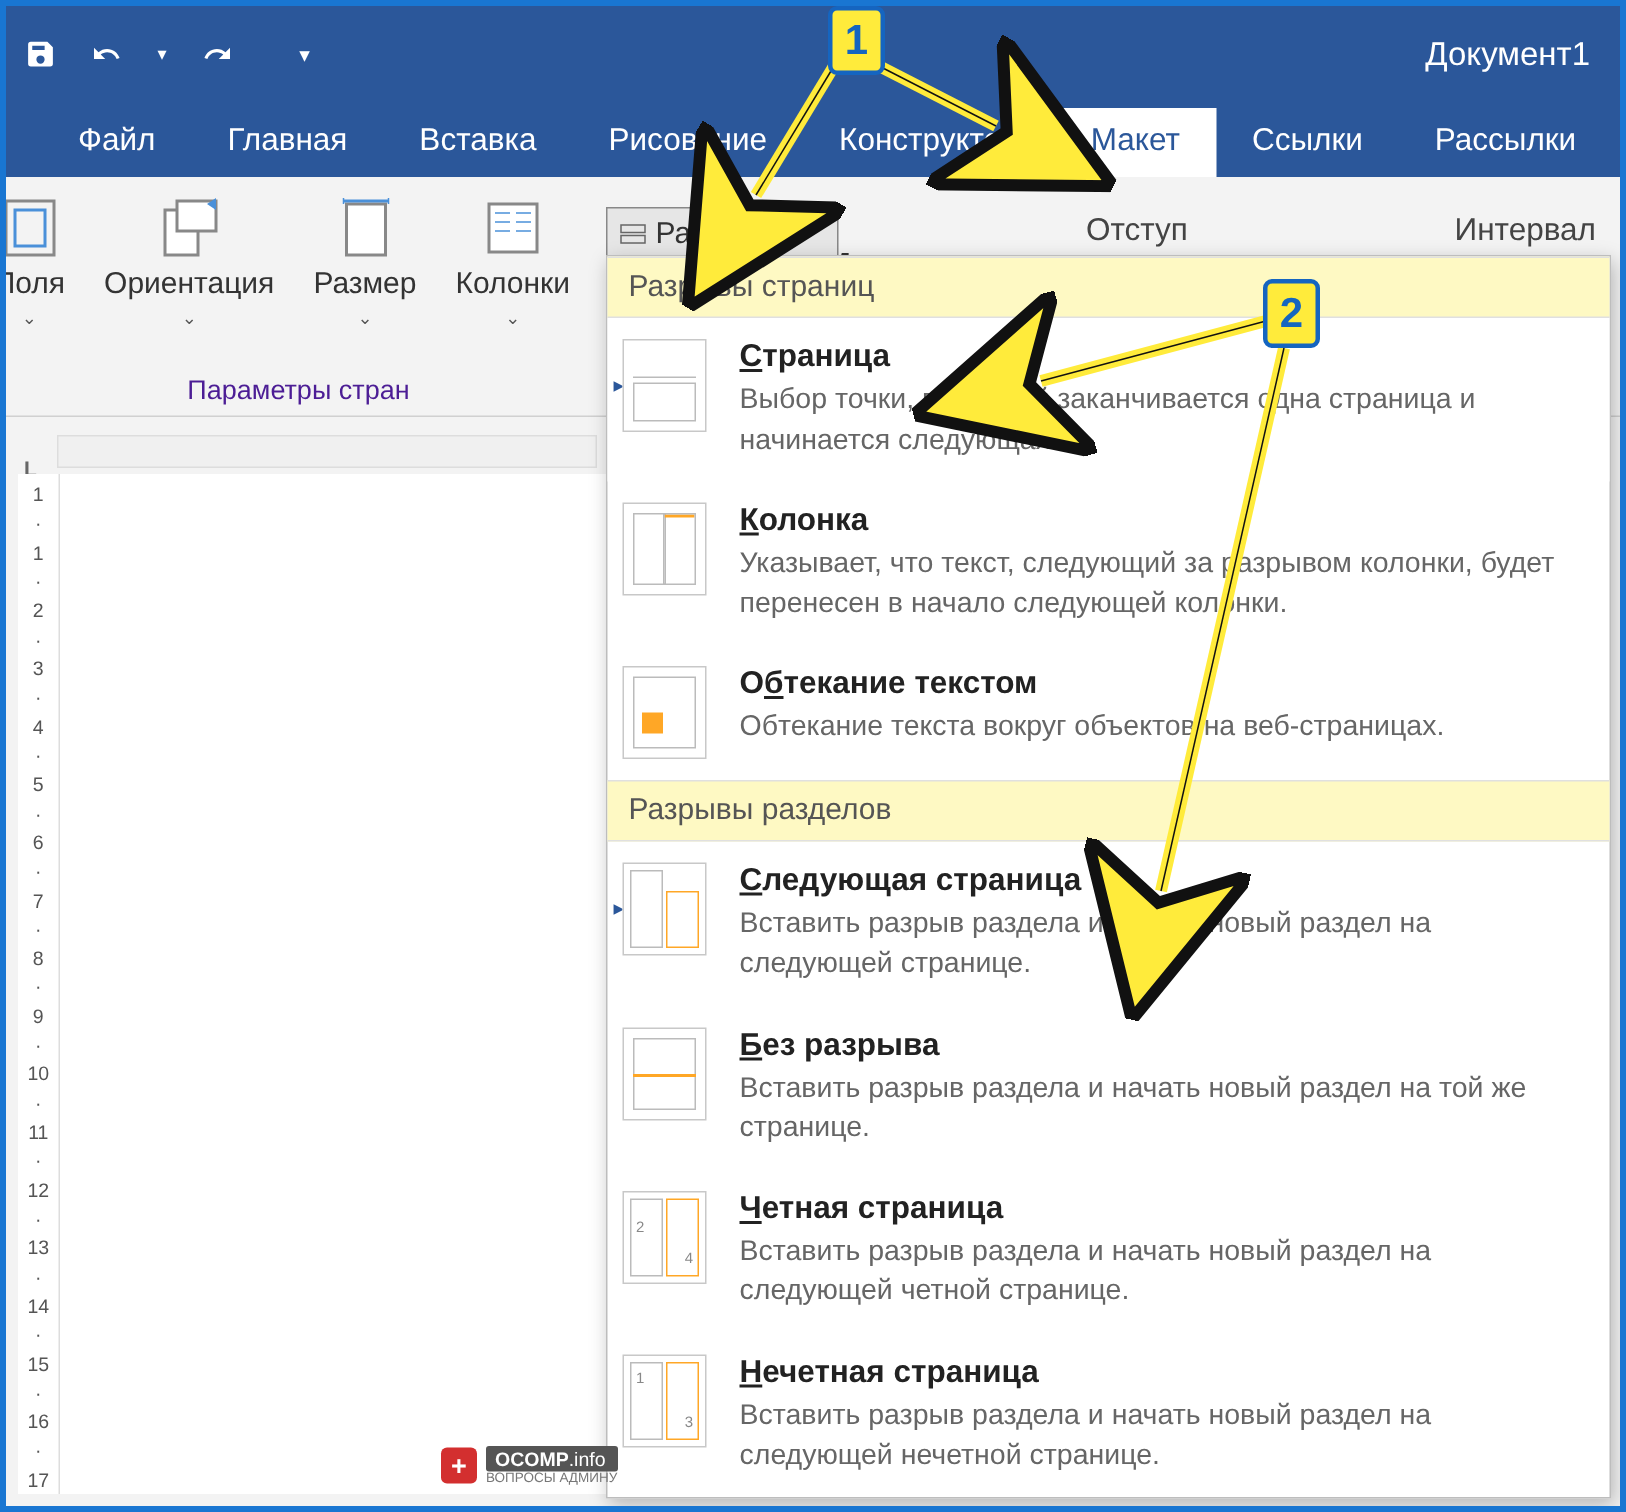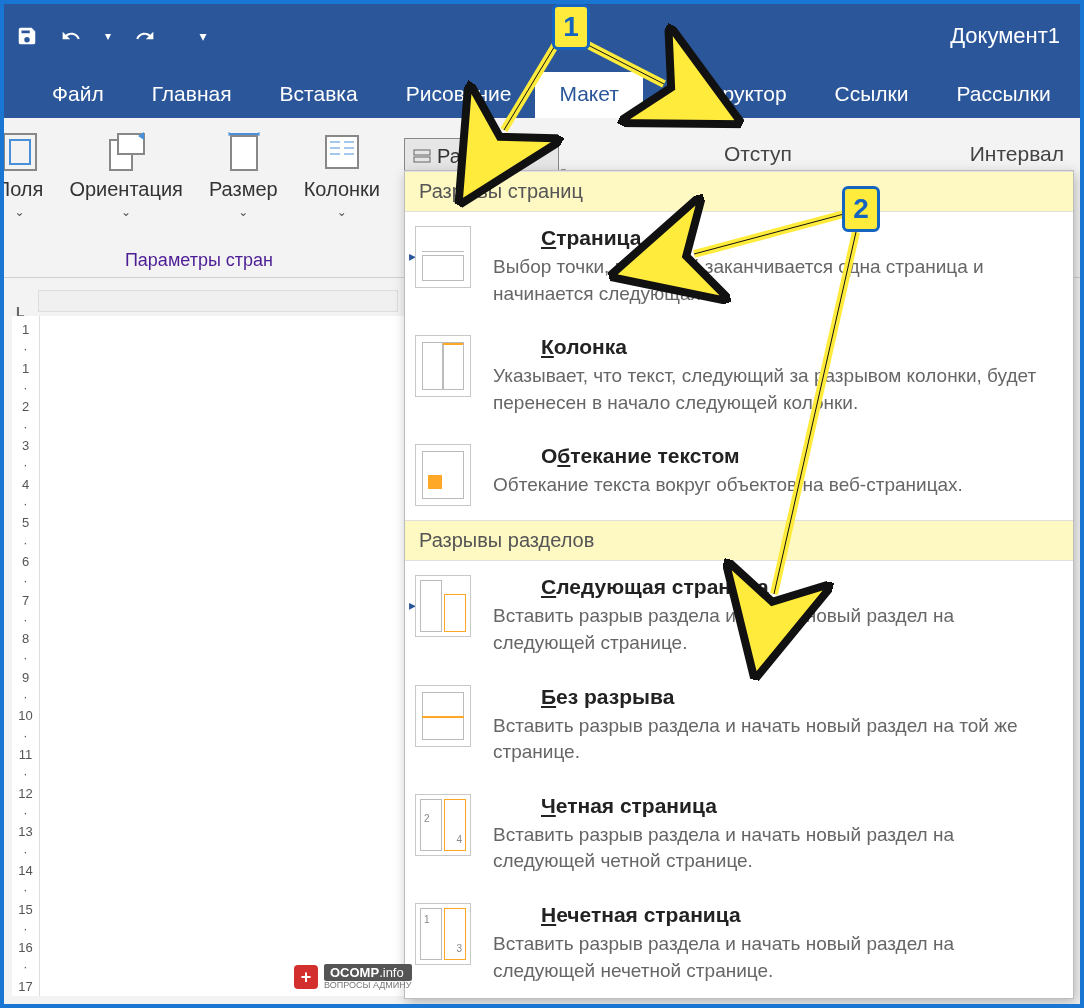--- a/index.html
+++ b/index.html
@@ -146,21 +146,21 @@
 }
 .dd-icon {
   width: 56px;
   height: 62px;
   flex-shrink: 0;
   border: 1px solid #c8c8c8;
   background: #fff;
   position: relative;
 }
 .dd-text { flex: 1; }
-.dd-title { font-size: 21px; font-weight: 600; color: #222; margin-left: 48px; }
+.dd-title { font-size: 21px; font-weight: 600; color: #222; }
 .dd-title .ul { text-decoration: underline; }
 .dd-desc { font-size: 19px; color: #666; margin-top: 4px; line-height: 1.4; }
 
 .ruler-h {
   position: absolute;
   left: 34px;
   top: 286px;
   width: 360px;
   height: 22px;
   background: #f0f0f0;
@@ -282,22 +282,22 @@
       <span class="qat-icon" style="width:18px;font-size:14px;color:#fff;margin-left:18px;">▾</span>
     </div>
     <div class="doc-title">Документ1</div>
   </div>
 
   <div class="tabs">
     <div class="tab">Файл</div>
     <div class="tab">Главная</div>
     <div class="tab">Вставка</div>
     <div class="tab">Рисование</div>
+    <div class="tab">Конструктор</div>
     <div class="tab active">Макет</div>
-    <div class="tab">Конструктор</div>
     <div class="tab">Ссылки</div>
     <div class="tab">Рассылки</div>
     <div class="tab">Рецен</div>
   </div>
 
   <div class="ribbon">
     <div class="ribbon-group" style="width:390px;">
       <div class="icons-row">
         <div class="rb-btn">
           <svg width="44" height="44">

